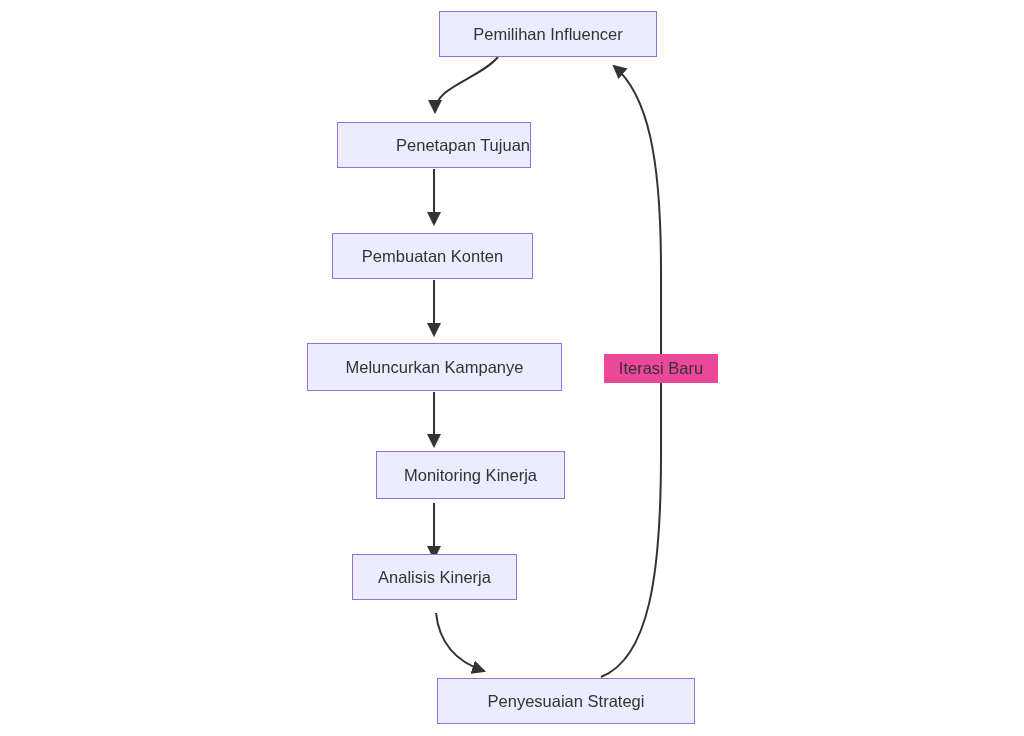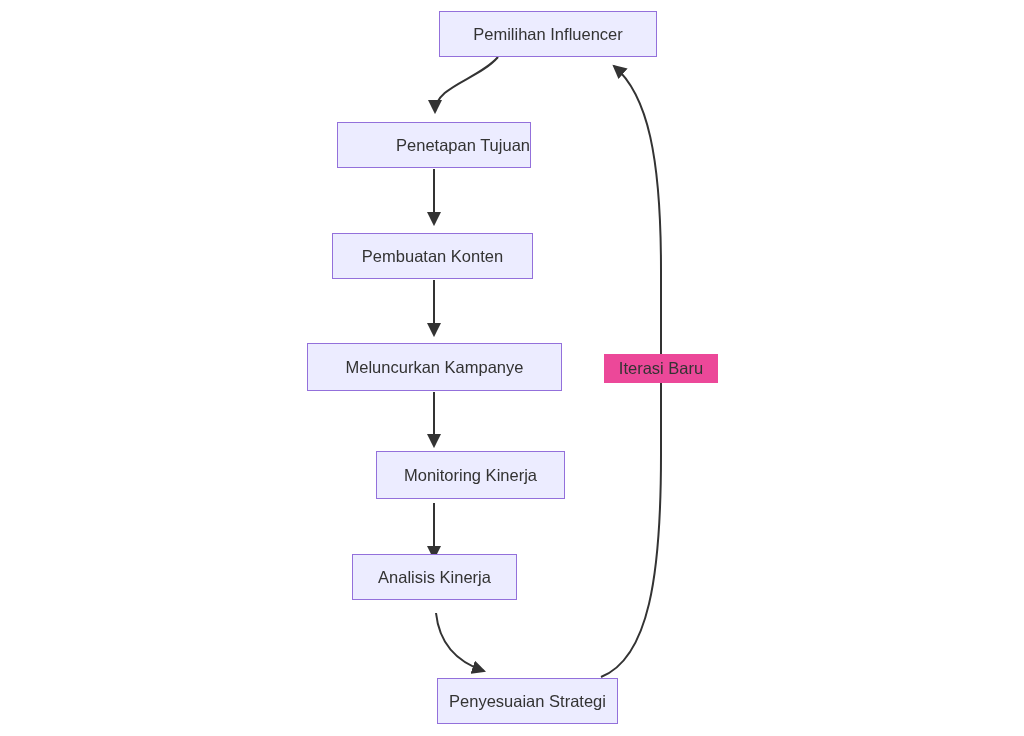--- a/index.html
+++ b/index.html
@@ -38,21 +38,21 @@
     align-items: center;
     justify-content: center;
     white-space: nowrap;
   }
   .n1 { left: 439px; top:  11px; width: 218px; height: 46px; }
   .n2 { left: 337px; top: 122px; width: 194px; height: 46px; justify-content: flex-end; }
   .n3 { left: 332px; top: 233px; width: 201px; height: 46px; }
   .n4 { left: 307px; top: 343px; width: 255px; height: 48px; }
   .n5 { left: 336px; top: 451px; width: 189px; height: 48px; margin-left: 40px; }
   .n6 { left: 352px; top: 554px; width: 165px; height: 46px; }
-  .n7 { left: 437px; top: 678px; width: 181px; height: 46px; }
+  .n7 { left: 437px; top: 678px; width: 258px; height: 46px; }
   .edge-label {
     position: absolute;
     left: 604px;
     top: 354px;
     width: 114px;
     height: 29px;
     background: #ec4899;
     color: #333333;
     font-size: 16.5px;
     display: flex;

